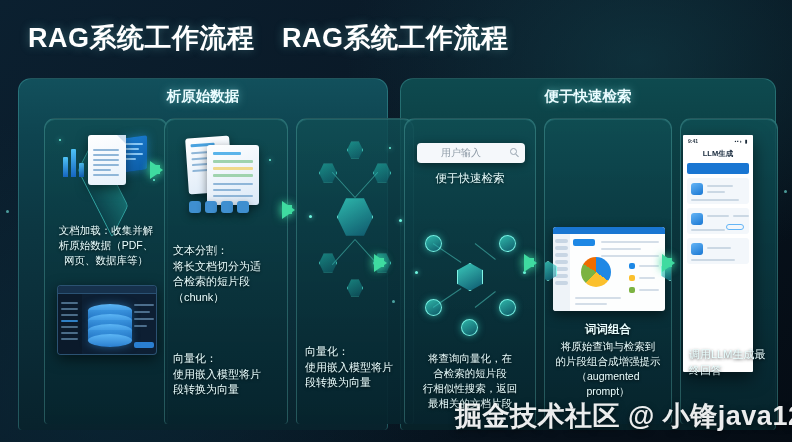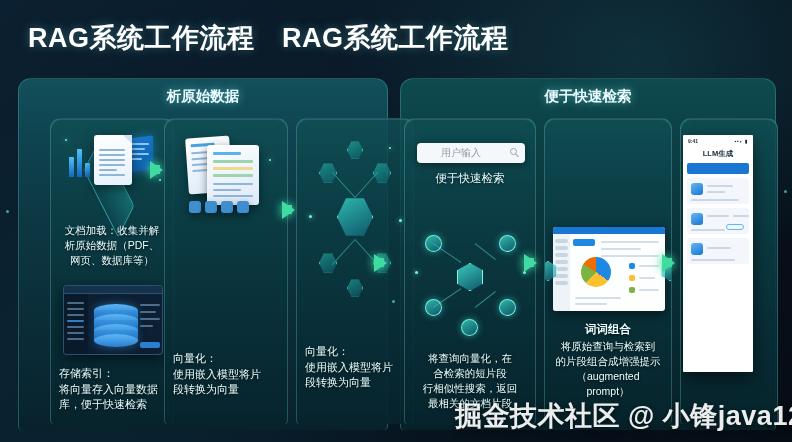--- a/index.html
+++ b/index.html
@@ -50,21 +50,21 @@
   
   .card {
     position: absolute; top: 118px; height: 306px;
     border-radius: 11px 11px 4px 4px;
     border: 1px solid rgba(110,205,200,0.30);
     border-bottom: none;
     background: linear-gradient(180deg, rgba(16,78,84,0.85) 0%, rgba(12,62,70,0.85) 30%, rgba(9,46,55,0.9) 70%, rgba(7,36,45,0.92) 100%);
     box-shadow: inset 0 1px 0 rgba(150,255,250,0.12);
     overflow: hidden;
   }
-  .c1 { left: 50px;  width: 124px; }
+  .c1 { left: 44px;  width: 124px; }
   .c2 { left: 164px; width: 124px; }
   .c3 { left: 296px; width: 118px; }
   .c4 { left: 404px; width: 132px; }
   .c5 { left: 544px; width: 128px; }
   .c6 { left: 680px; width: 98px;  }
 
   .cap {
     position: absolute; left: 0; width: 100%;
     text-align: center; color: #eaffff; font-size: 10.5px; line-height: 1.42;
     padding: 0 4px; white-space: pre-line;
@@ -297,23 +297,20 @@
       <div class="db-cyl" style="left:30px; top:18px;"></div>
       <div class="db-body" style="left:30px; top:24px;"></div>
       <div class="db-cyl" style="left:30px; top:28px;"></div>
       <div class="db-body" style="left:30px; top:34px;"></div>
       <div class="db-cyl" style="left:30px; top:38px;"></div>
       <div class="db-body" style="left:30px; top:44px;"></div>
       <div class="db-cyl" style="left:30px; top:48px;"></div>
     </div>
   </div>
 
-  <div class="cap cap-l" style="top:247px; font-size:11px;">存储索引：
-将向量存入向量数据
-库，便于快速检索</div>
 </div>
 
 <div class="arrow-wrap" style="left:150px; top:165px;">
   <div class="bar"></div>
     <div class="arrow"></div>
 </div>
 
 <div class="card c2">
   <div class="art" style="position:absolute;left:0;top:0;width:124px;height:120px;">
     <div class="chunk-card" style="left:22px; top:18px; width:44px; height:56px; transform:rotate(-4deg);">
@@ -332,20 +329,24 @@
       <div class="doc-line" style="left:6px; top:44px; width:28px;"></div>
       <div class="doc-line" style="left:6px; top:50px; width:40px;"></div>
     </div>
     <div class="chunk-card" style="left:24px; top:82px; width:12px; height:12px; background:#3f8fd0;"></div>
     <div class="chunk-card" style="left:40px; top:82px; width:12px; height:12px; background:#3f8fd0;"></div>
     <div class="chunk-card" style="left:56px; top:82px; width:12px; height:12px; background:#3f8fd0;"></div>
     <div class="chunk-card" style="left:72px; top:82px; width:12px; height:12px; background:#3f8fd0;"></div>
     <div class="dot" style="left:104px; top:40px; width:2px; height:2px;"></div>
   </div>
 
+  <div class="cap cap-l" style="top:124px; font-size:11px;">文本分割：
+将长文档切分为适
+合检索的短片段
+（chunk）</div>
   <div class="cap cap-l" style="top:232px; font-size:11px;">向量化：
 使用嵌入模型将片
 段转换为向量</div>
 </div>
 
 <div class="arrow-wrap" style="left:282px; top:205px;">
   <div class="bar"></div>
     <div class="arrow"></div>
 </div>
 
@@ -470,19 +471,21 @@
       <div class="ph-line" style="left:46px; top:7px; width:16px;"></div>
       <div class="ph-line" style="left:4px; top:21px; width:34px;"></div>
       <div class="ph-btn"></div>
     </div>
     <div class="ph-card">
       <div class="ph-icon"></div>
       <div class="ph-line" style="left:20px; top:9px; width:24px;"></div>
       <div class="ph-line" style="left:4px; top:21px; width:44px;"></div>
     </div>
   </div>
+  <div class="cap cap-l" style="top:228px; font-size:11px;">调用LLM生成最
+终回答</div>
 </div>
 
 <div class="watermark">掘金技术社区 @ 小锋java1234</div>
 
 <div class="glowdot" style="left:6px; top:210px; width:3px; height:3px;"></div>
 <div class="glowdot" style="left:392px; top:300px; width:3px; height:3px;"></div>
 <div class="glowdot" style="left:784px; top:190px; width:3px; height:3px;"></div>
 
 </body></html>

